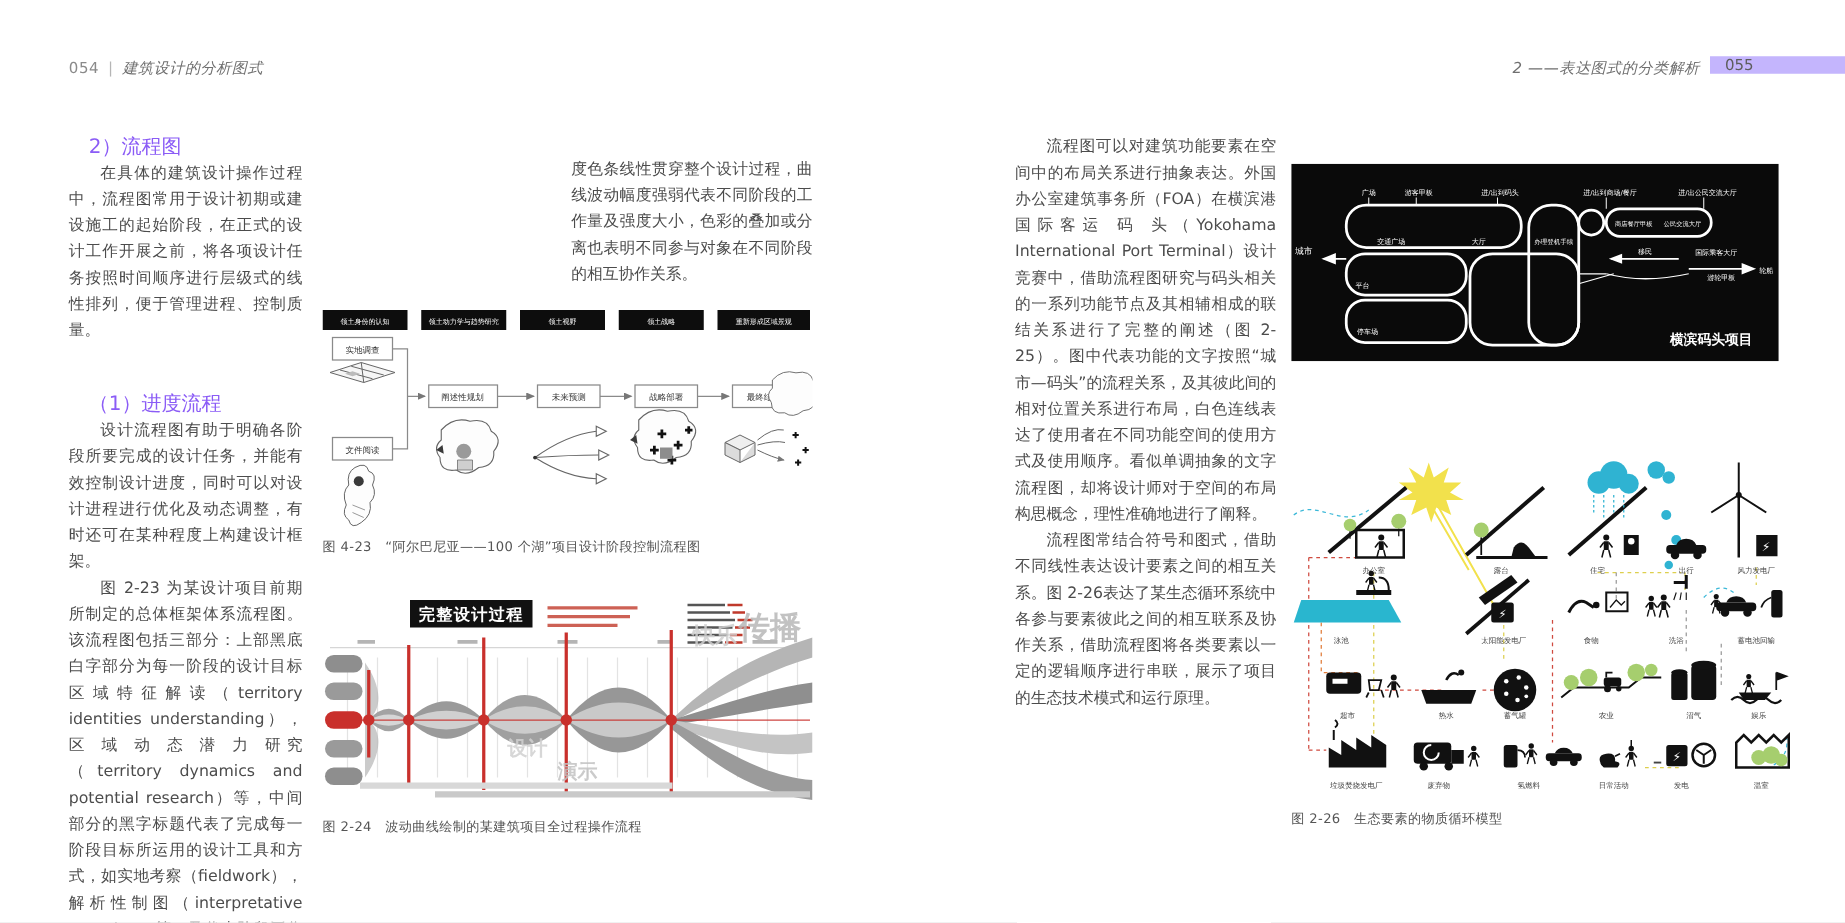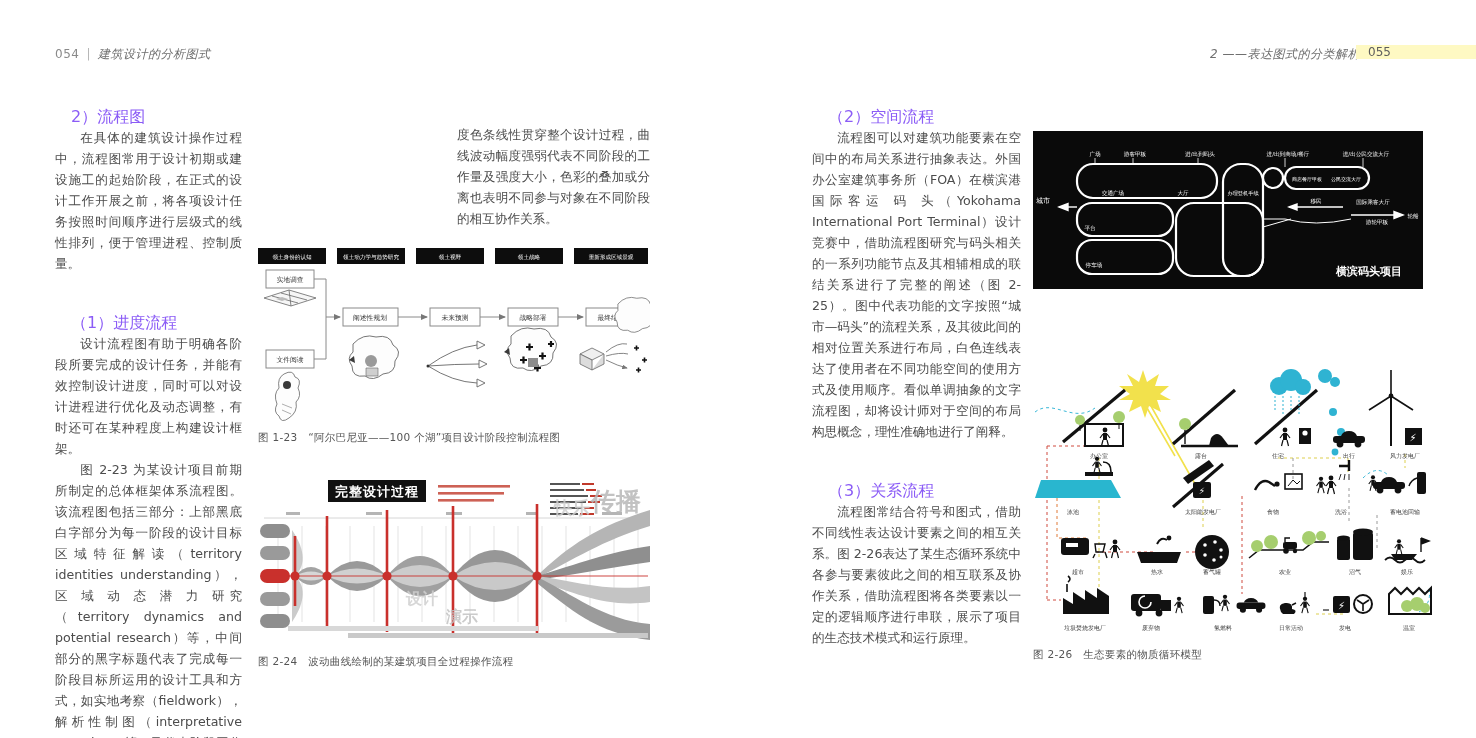--- a/index.html
+++ b/index.html
@@ -4,21 +4,21 @@
 <style>
   html,body{margin:0;padding:0;background:#e8e8e8;}
   .spread{position:relative;width:1476px;height:738px;background:#ffffff;overflow:hidden;
           font-family:"DejaVu Sans","Liberation Sans",sans-serif;}
   
   .hdr{position:absolute;top:46px;font-size:12px;color:#8a8a8a;letter-spacing:.5px;}
   .hdr b{font-weight:normal;color:#6f6f6f;font-style:italic;}
   .hdr .sep{color:#b5b5b5;margin:0 7px;}
   .hdr-left{left:55px;}
   .hdr-right{right:116px;text-align:right;}
-  .hdr-bar{position:absolute;top:45px;right:0;width:108px;height:14px;background:#fef9c3;padding-left:12px;}
+  .hdr-bar{position:absolute;top:45px;right:0;width:108px;height:14px;background:#c4b5fd;}
   .hdr-bar span{position:absolute;left:12px;top:0;font-size:12px;line-height:14px;color:#5d5d5d;}
   
   .col{position:absolute;font-size:12.6px;line-height:21px;color:#4c4c4c;text-align:justify;}
   .col p{margin:0;text-indent:2em;}
   .col p.noindent{text-indent:0;}
   .col h4{margin:0;padding:0;font-size:16px;color:#8b5cf6;font-weight:normal;text-indent:1em;}
   .col h4.gap{margin-top:38px;}
   .caption{position:absolute;font-size:10.5px;color:#555;letter-spacing:.3px;}
   .figsvg{position:absolute;}
 </style>
@@ -126,21 +126,21 @@
       <rect x="270" y="114" width="10" height="9" fill="#8d8d8d"></rect>
     </g>
     <g>
       <path d="M322 110 l12 -6 l12 6 l-12 6 Z" fill="#efefef" stroke="#666" stroke-width="0.8"></path>
       <path d="M322 110 v10 l12 6 v-10 Z M346 110 v10 l-12 6" fill="#dcdcdc" stroke="#666" stroke-width="0.8"></path>
       <use href="#blob23" transform="translate(282,-22) scale(0.82)" stroke="#666" stroke-width="0.9" fill="#fdfdfd"></use>
       <path d="M348 108 Q360 98 369 100 M348 112 Q362 108 370 110 M348 116 Q360 122 369 124" stroke="#666" stroke-width="0.8" fill="none" marker-end="url(#ah23)"></path>
       <path d="M376 104 h5 M378.5 101.5 v5 M384 116 h5 M386.5 113.5 v5 M378 126 h5 M380.5 123.5 v5" stroke="#111" stroke-width="1.6"></path>
     </g>
   </svg>
-  <div class="caption" style="left:258px;top:431px;">图 1-23　“阿尔巴尼亚——100 个湖”项目设计阶段控制流程图</div>
+  <div class="caption" style="left:258px;top:431px;">图 4-23　“阿尔巴尼亚——100 个湖”项目设计阶段控制流程图</div>
 
   <svg class="figsvg" style="left:258px;top:474px;" width="392" height="176" viewBox="0 0 392 176">
 
     <path d="M6 44 H390" stroke="#d6d6d6" stroke-width="1"></path>
     <g fill="#b5b5b5">
       <rect x="28" y="38" width="14" height="3"></rect>
         <rect x="108" y="38" width="16" height="3"></rect>
       <rect x="188" y="38" width="16" height="3"></rect>
         <rect x="268" y="38" width="12" height="3"></rect>
       <rect x="344" y="38" width="20" height="3"></rect>
@@ -215,23 +215,21 @@
       <text x="148" y="130" font-size="16" fill="#d0d0d0">设计</text>
       <text x="188" y="148" font-size="16" fill="#c2c2c2">演示</text>
     </g>
 
     <rect x="30" y="152" width="250" height="5" fill="#d8d8d8"></rect>
     <rect x="90" y="159" width="300" height="5" fill="#c9c9c9"></rect>
   </svg>
   <div class="caption" style="left:258px;top:655px;">图 2-24　波动曲线绘制的某建筑项目全过程操作流程</div>
 
   <div class="col" style="left:812px;top:106px;width:209px;">
-    <h4>（2）空间流程</h4>
     <p>流程图可以对建筑功能要素在空间中的布局关系进行抽象表达。外国办公室建筑事务所（FOA）在横滨港国际客运 码 头（Yokohama International Port Terminal）设计竞赛中，借助流程图研究与码头相关的一系列功能节点及其相辅相成的联结关系进行了完整的阐述（图 2-25）。图中代表功能的文字按照“城市—码头”的流程关系，及其彼此间的相对位置关系进行布局，白色连线表达了使用者在不同功能空间的使用方式及使用顺序。看似单调抽象的文字流程图，却将设计师对于空间的布局构思概念，理性准确地进行了阐释。</p>
-    <h4 class="gap">（3）关系流程</h4>
     <p>流程图常结合符号和图式，借助不同线性表达设计要素之间的相互关系。图 2-26表达了某生态循环系统中各参与要素彼此之间的相互联系及协作关系，借助流程图将各类要素以一定的逻辑顺序进行串联，展示了项目的生态技术模式和运行原理。</p>
   </div>
 
   <svg class="figsvg" style="left:1033px;top:131px;" width="390" height="158" viewBox="0 0 390 158">
     <rect x="0" y="0" width="390" height="158" fill="#0a0a0a"></rect>
 
     <g fill="none" stroke="#fff" stroke-width="2.2">
       <rect x="44" y="33" width="140" height="34" rx="16"></rect>
       <rect x="190" y="33" width="40" height="112" rx="18"></rect>
       <rect x="44" y="72" width="96" height="33" rx="15"></rect>

